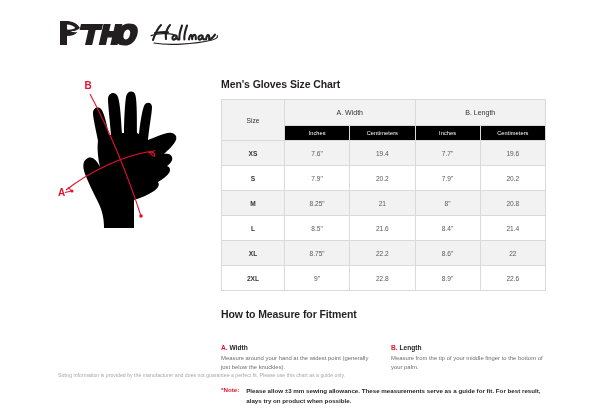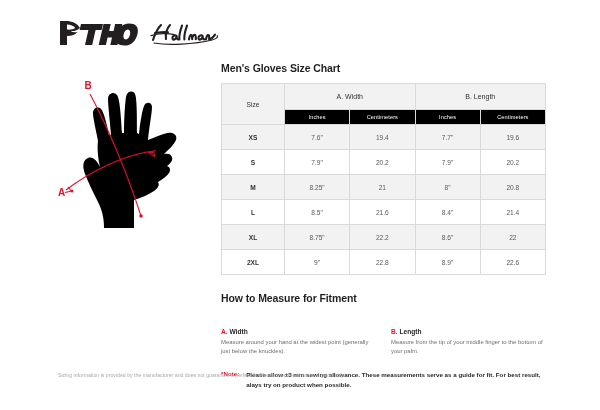--- a/index.html
+++ b/index.html
@@ -54,21 +54,21 @@
     left: 221px;
     top: 62px;
     width: 328px;
   }
 
   #chart-title {
     font-size: 10.5px;
     font-weight: bold;
     letter-spacing: -0.1px;
     color: #231f20;
-    margin: 0 0 9px 0;
+    margin: 16px 0 9px 0;
   }
 
   
   table.size-table {
     border-collapse: collapse;
     width: 325px;
     table-layout: fixed;
     font-size: 6.4px;
     color: #4d4d4d;
   }

